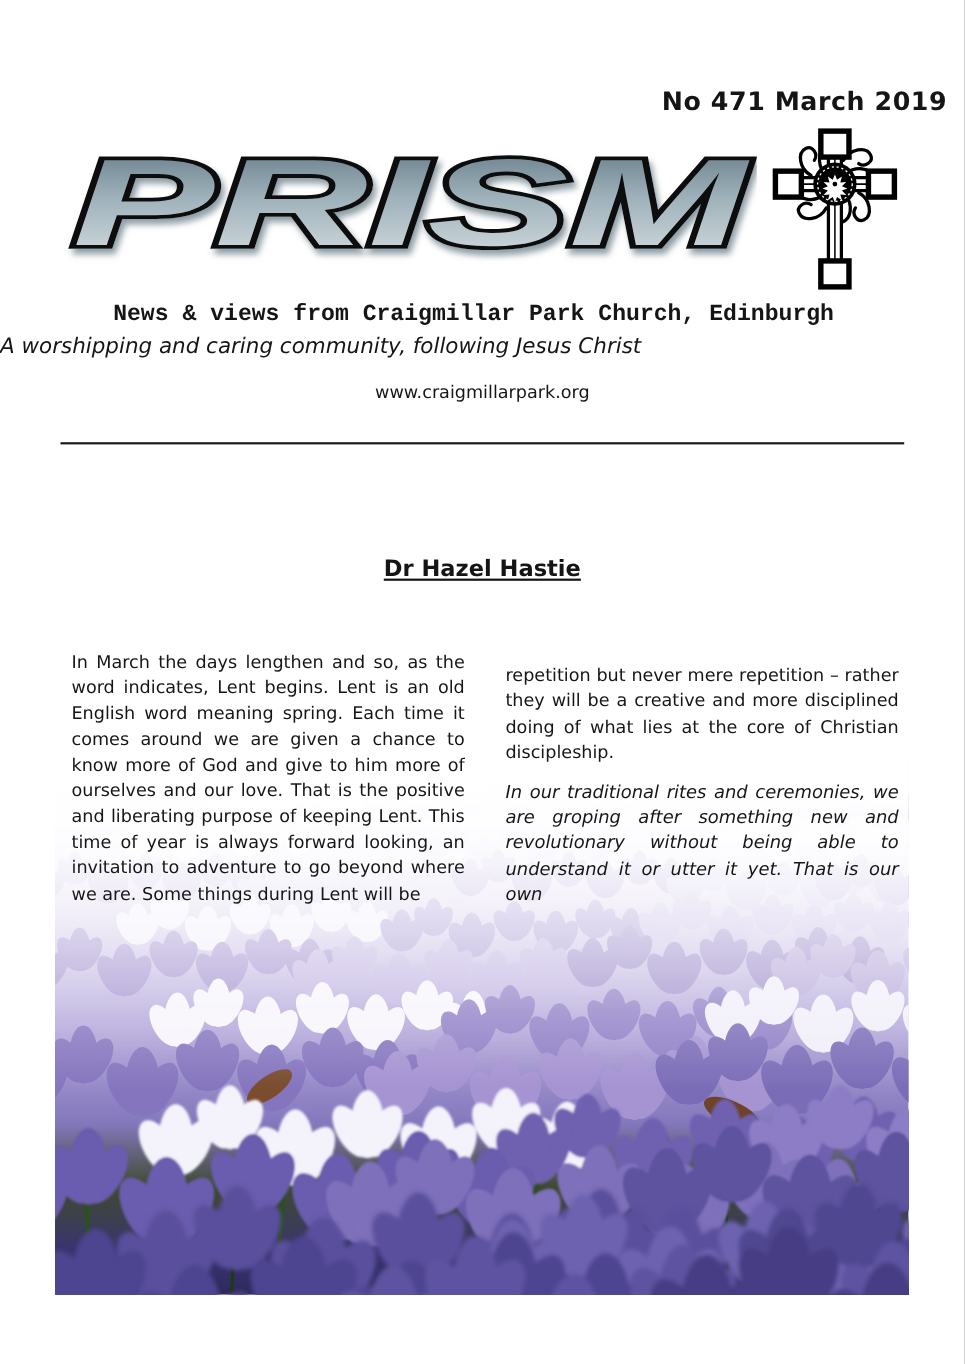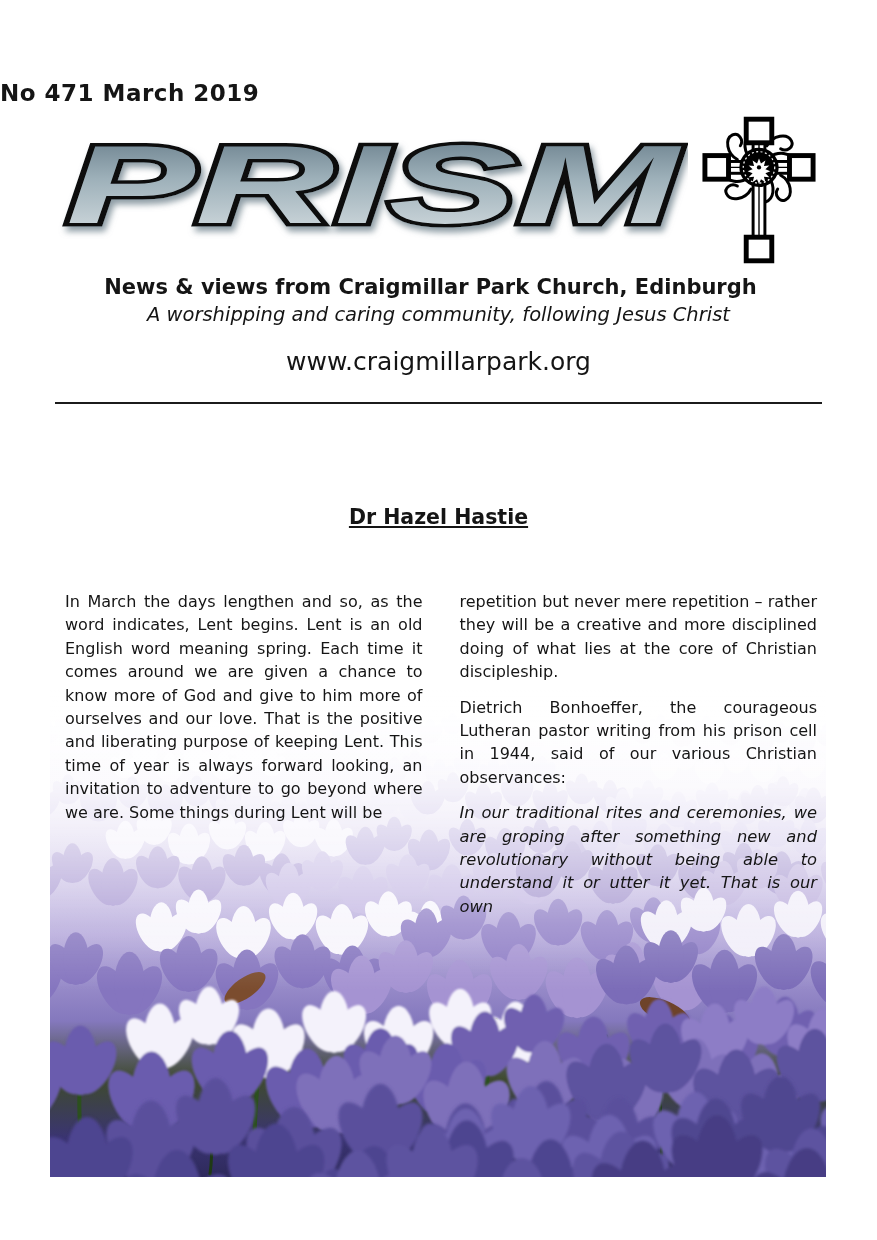--- a/index.html
+++ b/index.html
@@ -1,43 +1,43 @@
 <!DOCTYPE html>
 <html><head>
 <meta charset="utf-8">
 <style>
   html,body{margin:0;padding:0;background:#9a9a9a;}
   .page{position:relative;width:877px;height:1240px;margin:0 auto;background:#ffffff;
         font-family:"DejaVu Sans","Liberation Sans",sans-serif;color:#151515;overflow:hidden;}
 
-  .issue{position:absolute;top:80px;left:0;right:16px;text-align:left;
+  .issue{position:absolute;top:80px;left:0;right:16px;text-align:right;
          font-size:23px;font-weight:bold;letter-spacing:.5px;}
 
   .logo-svg{position:absolute;left:56px;top:122px;}
   .cross-svg{position:absolute;left:700px;top:116px;}
 
   .tag-bold{position:absolute;top:275px;left:0;right:16px;text-align:center;
-            font-weight:bold;font-size:21px;}
-  .tag-italic{position:absolute;top:303px;left:0;right:0;text-align:center;
+            font-weight:bold;font-size:21px;font-family:Liberation Mono, monospace;}
+  .tag-italic{position:absolute;top:303px;left:0;right:0;text-align:left;
             font-style:italic;font-size:19.5px;}
-  .website{position:absolute;top:347px;left:0;right:0;text-align:center;font-size:25px;}
+  .website{position:absolute;top:347px;left:0;right:0;text-align:center;font-size:16px;}
 
   .rule{position:absolute;top:402px;left:55px;width:767px;height:0;
         border-top:2.5px solid #1b1b1b;}
 
   .title{position:absolute;top:458px;left:0;right:0;text-align:center;
          font-size:27.5px;font-weight:bold;}
   .author{position:absolute;top:505px;left:0;right:0;text-align:center;
          font-size:20.5px;font-weight:bold;text-decoration:underline;}
 
   .columns{position:absolute;left:65px;top:590px;width:752px;display:flex;gap:37px;z-index:2;}
   .col{flex:1;font-size:16px;line-height:23.4px;text-align:justify;text-justify:inter-word;}
   .col h3{font-size:17.5px;margin:0 0 12px 0;text-align:left;}
   .col p{margin:0 0 12px 0;}
-  .col p.cont{margin-top:0;}
+  .col p.cont{margin-top:12px;}
   .quote{font-style:italic;margin-left:26px;font-size:16.3px;}
 
   .photo{position:absolute;left:50px;top:690px;width:776px;height:487px;z-index:1;}
   .photo svg{display:block;}
   .photo .fade{position:absolute;left:0;top:0;right:0;bottom:0;
     background:linear-gradient(180deg,
       #ffffff 0%, rgba(255,255,255,.97) 8%, rgba(255,255,255,.85) 20%,
       rgba(255,255,255,.55) 34%, rgba(255,255,255,.22) 48%, rgba(255,255,255,0) 62%);}
 </style>
 </head>
@@ -92,21 +92,20 @@
   <div class="rule"></div>
 
   <div class="author">Dr Hazel Hastie</div>
 
   <div class="columns">
     <div class="col">
       <p>In March the days lengthen and so, as the word indicates, Lent begins. Lent is an old English word meaning spring. Each time it comes around we are given a chance to know more of God and give to him more of ourselves and our love. That is the positive and liberating purpose of keeping Lent. This time of year is always forward looking, an invitation to adventure to go beyond where we are. Some things during Lent will be</p>
     </div>
     <div class="col">
       <p class="cont">repetition but never mere repetition – rather they will be a creative and more disciplined doing of what lies at the core of Christian discipleship.</p>
-      <p>Dietrich Bonhoeffer, the courageous Lutheran pastor writing from his prison cell in 1944, said of our various Christian observances:</p>
       <p class="quote">In our traditional rites and ceremonies, we are groping after something new and revolutionary without being able to understand it or utter it yet. That is our own</p>
     </div>
   </div>
 
   <div class="photo">
     <svg width="776" height="487" viewBox="0 0 776 487" preserveAspectRatio="none" aria-hidden="true">
       <defs>
         <linearGradient id="bgg" x1="0" y1="0" x2="0" y2="1">
           <stop offset="0" stop-color="#f2eff9"></stop>
           <stop offset="0.25" stop-color="#ddd5ef"></stop>

